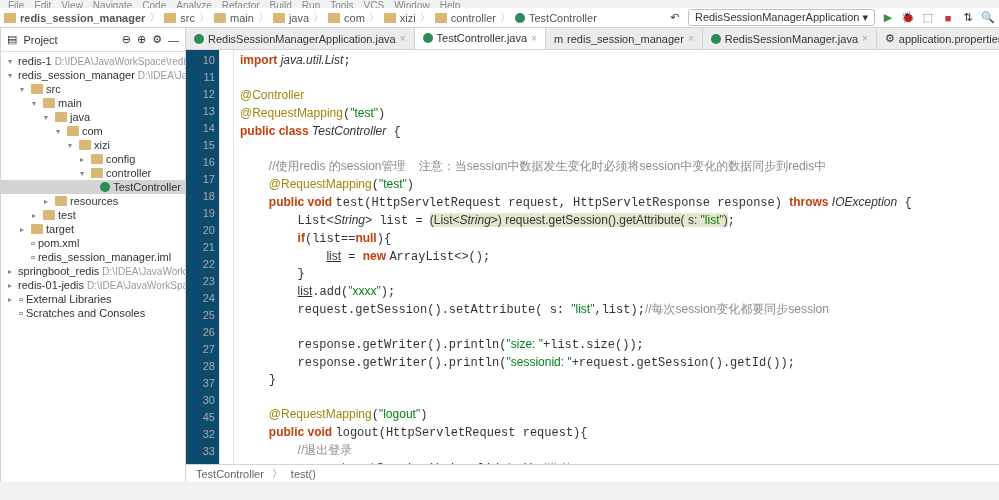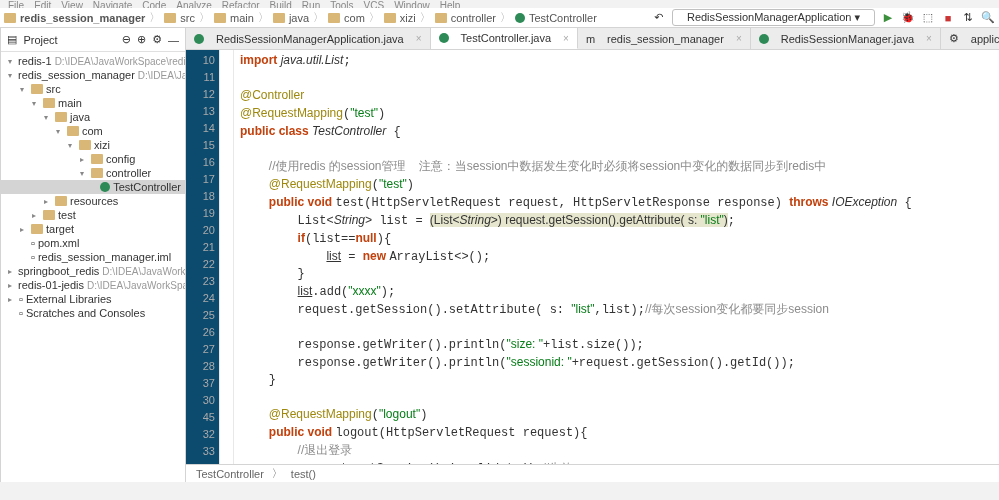--- a/index.html
+++ b/index.html
@@ -5,36 +5,36 @@
 *{margin:0;padding:0;box-sizing:border-box;font-family:"Segoe UI",Arial,sans-serif}
 body{width:999px;height:500px;overflow:hidden;font-size:11px;color:#333;background:#f2f2f2}
 .menubar{height:8px;display:flex;gap:10px;padding:0 8px;align-items:flex-start;color:#888;font-size:10px;overflow:hidden}
 .menubar span{white-space:nowrap}
 .topbar{height:20px;background:#fff;border-bottom:1px solid #d4d4d4;display:flex;align-items:center;padding:0 4px}
 .breadcrumb{display:flex;align-items:center;gap:4px;flex:1;font-size:11px;color:#555}
 .breadcrumb .sep{color:#aaa}
 .folder-ico{width:12px;height:10px;background:#d9b777;display:inline-block;border-radius:1px}
 .class-ico{width:10px;height:10px;background:#2e8b57;border-radius:50%;display:inline-block}
 .topbar-right{display:flex;gap:6px;align-items:center}
-.run-combo{border:1px solid #c0c0c0;border-radius:3px;padding:1px 14px;background:#fff;font-size:11px}
+.run-combo{border:1px solid #c0c0c0;border-radius:3px;padding:1px 6px;background:#fff;font-size:11px}
 .ico{width:14px;height:14px;display:inline-flex;align-items:center;justify-content:center;font-size:11px}
 .main{display:flex;height:454px}
 .sidebar{width:185px;background:#fff;border-right:1px solid #d4d4d4;display:flex;flex-direction:column}
 .side-left{width:20px;background:#f2f2f2;border-right:1px solid #d4d4d4;writing-mode:vertical-rl;padding-top:10px}
 .proj-header{height:24px;display:flex;align-items:center;padding:0 6px;border-bottom:1px solid #e0e0e0;gap:6px}
 .proj-header .title{font-weight:normal;flex:1}
 .tree{flex:1;overflow:hidden;padding:2px 0;font-size:11px}
 .tree-item{display:flex;align-items:center;padding:1px 4px;white-space:nowrap;overflow:hidden;gap:3px}
 .tree-item.selected{background:#d4d4d4}
 .indent{display:inline-block}
 .arrow{width:8px;color:#888;font-size:8px}
 .dim{color:#999;font-size:10px}
 .editor{flex:1;display:flex;flex-direction:column;background:#fff}
 .tabs{height:22px;display:flex;background:#ececec;border-bottom:1px solid #d4d4d4;align-items:stretch}
-.tab{display:flex;align-items:center;gap:12px;padding:0 8px;border-right:1px solid #d4d4d4;font-size:11px;background:#ececec;cursor:pointer}
+.tab{display:flex;align-items:center;gap:4px;padding:0 8px;border-right:1px solid #d4d4d4;font-size:11px;background:#ececec;cursor:pointer}
 .tab.active{background:#fff;border-bottom:1px solid #fff}
 .tab .close{color:#aaa;font-size:10px}
 .code-area{flex:1;display:flex;overflow:hidden}
 .gutter{width:34px;background:#0c4a6e;border-right:1px solid #e8e8e8;text-align:right;padding:2px 4px 0 0;color:#aaa;font-family:Consolas,monospace;font-size:11px;line-height:17px}
 .marks{width:14px;border-right:1px solid #e8e8e8;padding-top:2px}
 .code{flex:1;font-family:Consolas,"Courier New",monospace;font-size:12px;line-height:17px;padding:2px 6px;white-space:pre;overflow:hidden}
 .kw{color:#c2410c;font-weight:bold}
 .ann{color:#9e880d}
 .str{color:#067d17}
 .type{font-style:italic}

